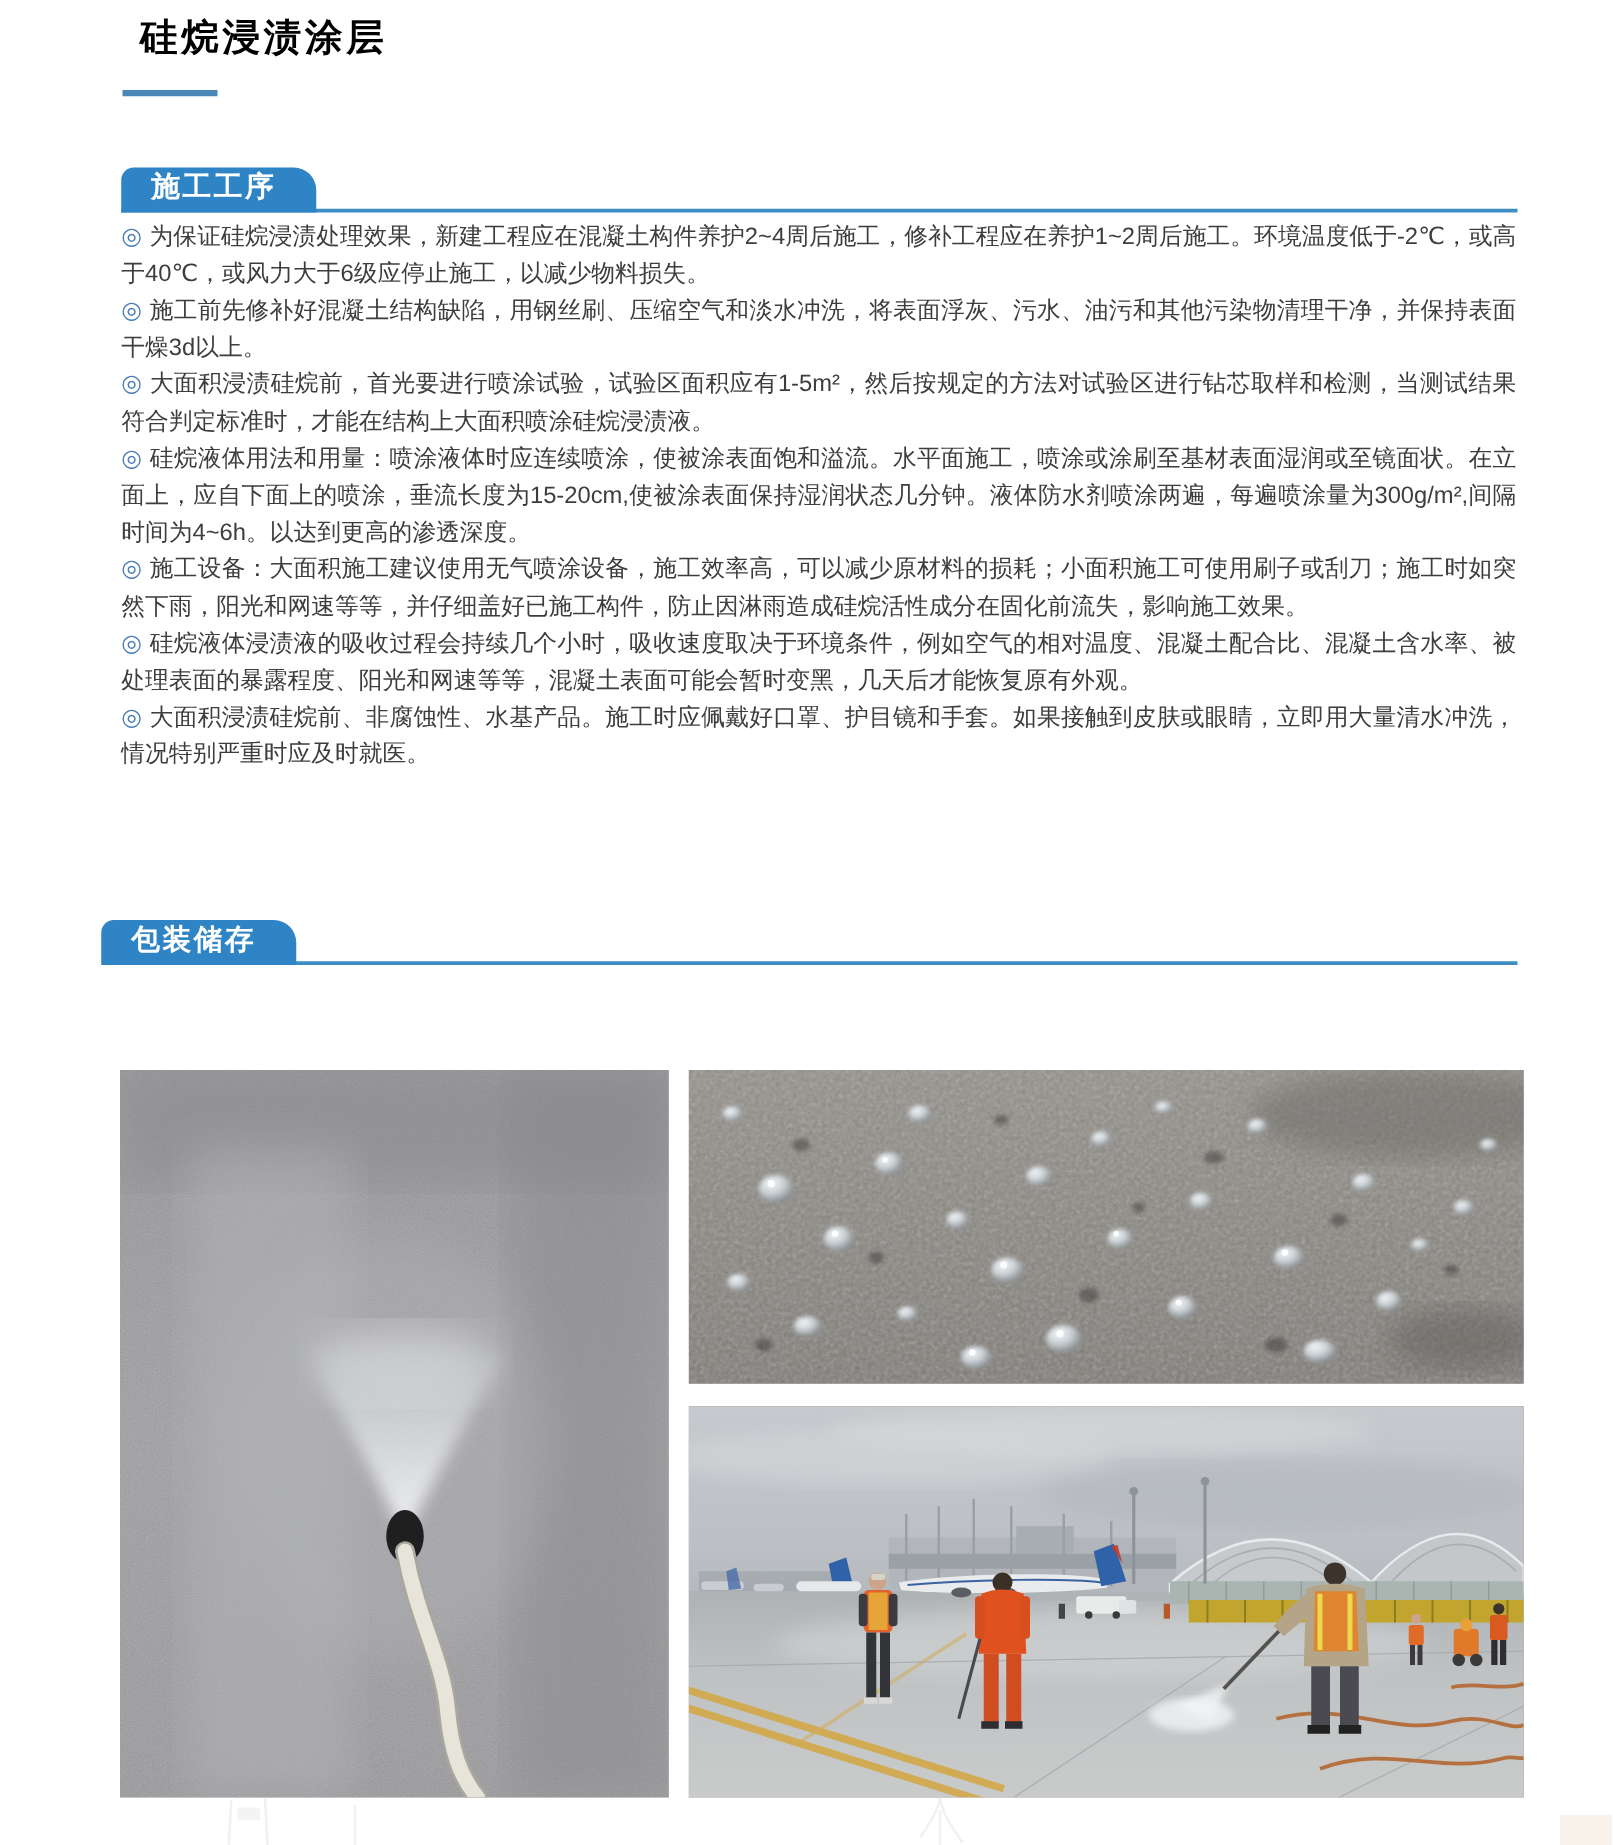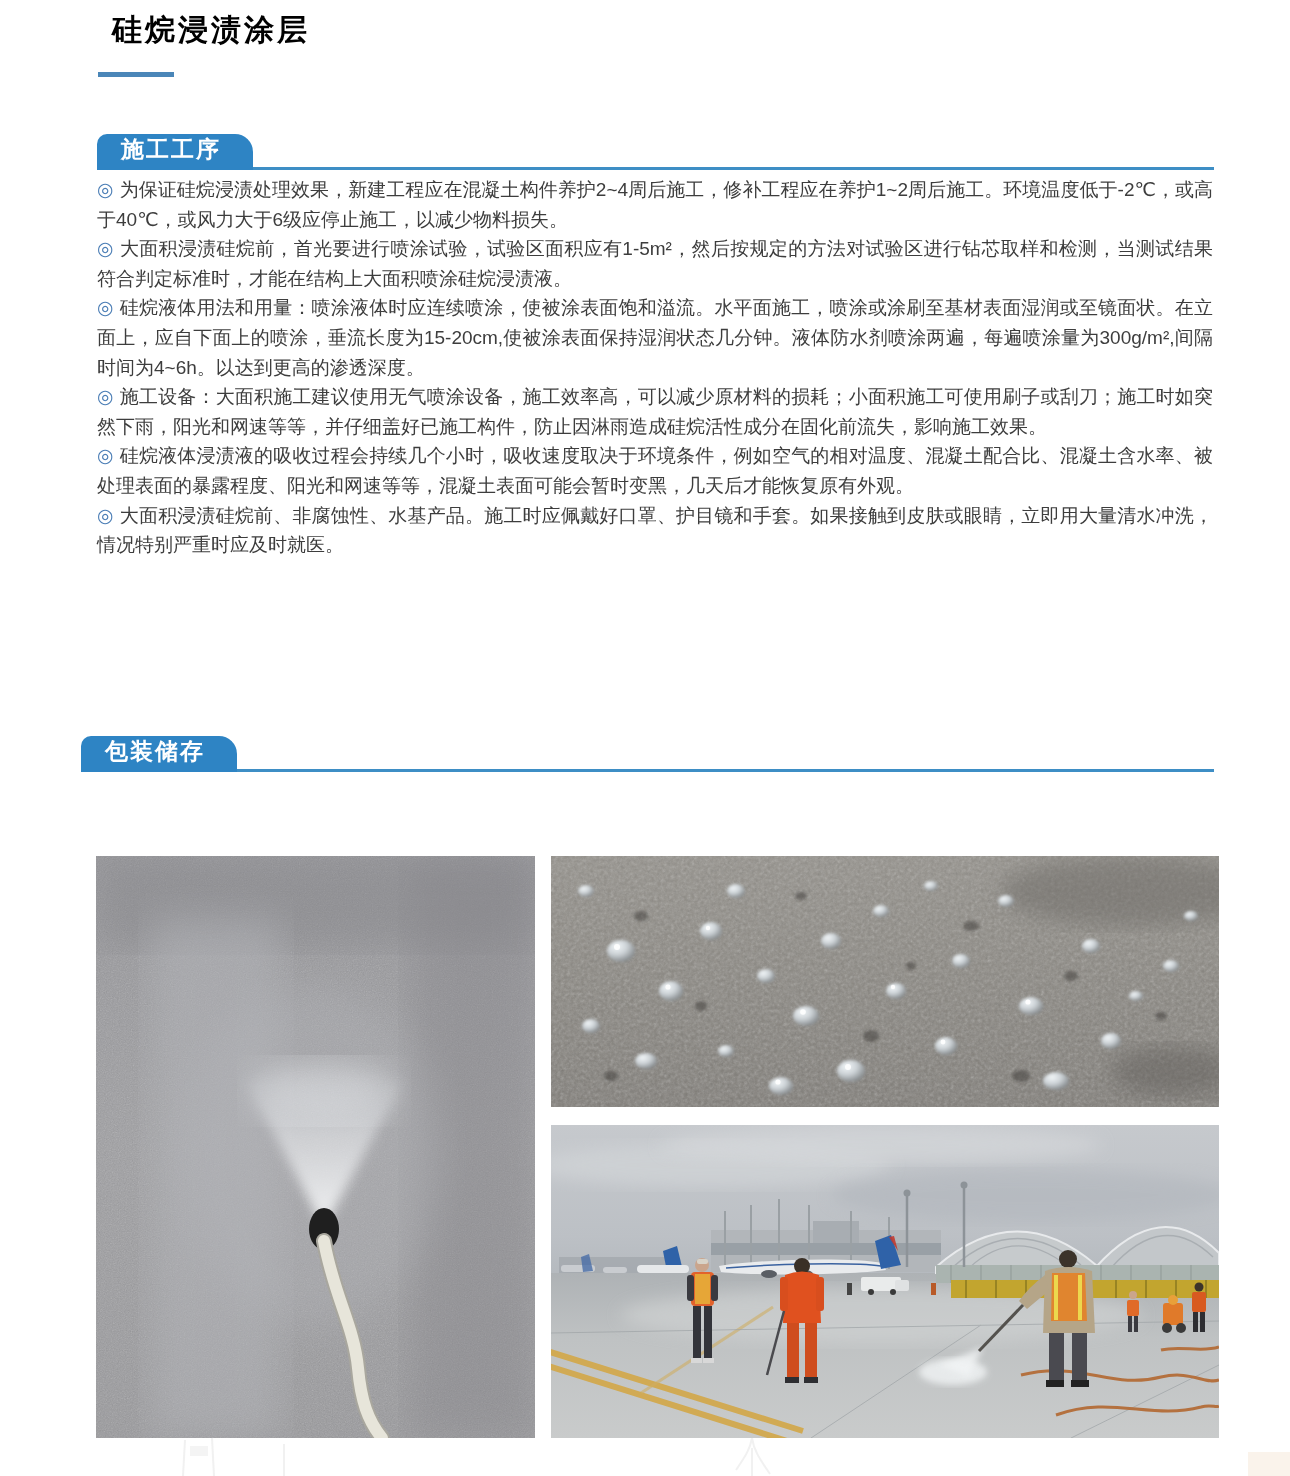--- a/index.html
+++ b/index.html
@@ -42,20 +42,21 @@
   <div class="doc-title">硅烷浸渍涂层</div>
   <div class="title-underline"></div>
 
   <div class="section-tab tab-1">
     <span>施工工序</span>
   </div>
   <div class="section-rule rule-1"></div>
 
   <div class="body-text block-1">
     <p><span class="bullet">◎</span><span>为保证硅烷浸渍处理效果，新建工程应在混凝土构件养护2~4周后施工，修补工程应在养护1~2周后施工。环境温度低于-2℃，或高于40℃，或风力大于6级应停止施工，以减少物料损失。</span></p>
+    <p><span class="bullet">◎</span><span>施工前先修补好混凝土结构缺陷，用钢丝刷、压缩空气和淡水冲洗，将表面浮灰、污水、油污和其他污染物清理干净，并保持表面干燥3d以上。</span></p>
     <p><span class="bullet">◎</span><span>大面积浸渍硅烷前，首光要进行喷涂试验，试验区面积应有1-5m²，然后按规定的方法对试验区进行钻芯取样和检测，当测试结果符合判定标准时，才能在结构上大面积喷涂硅烷浸渍液。</span></p>
     <p><span class="bullet">◎</span><span>硅烷液体用法和用量：喷涂液体时应连续喷涂，使被涂表面饱和溢流。水平面施工，喷涂或涂刷至基材表面湿润或至镜面状。在立面上，应自下面上的喷涂，垂流长度为15-20cm,使被涂表面保持湿润状态几分钟。液体防水剂喷涂两遍，每遍喷涂量为300g/m²,间隔时间为4~6h。以达到更高的渗透深度。</span></p>
     <p><span class="bullet">◎</span><span>施工设备：大面积施工建议使用无气喷涂设备，施工效率高，可以减少原材料的损耗；小面积施工可使用刷子或刮刀；施工时如突然下雨，阳光和网速等等，并仔细盖好已施工构件，防止因淋雨造成硅烷活性成分在固化前流失，影响施工效果。</span></p>
     <p><span class="bullet">◎</span><span>硅烷液体浸渍液的吸收过程会持续几个小时，吸收速度取决于环境条件，例如空气的相对温度、混凝土配合比、混凝土含水率、被处理表面的暴露程度、阳光和网速等等，混凝土表面可能会暂时变黑，几天后才能恢复原有外观。</span></p>
     <p><span class="bullet">◎</span><span>大面积浸渍硅烷前、非腐蚀性、水基产品。施工时应佩戴好口罩、护目镜和手套。如果接触到皮肤或眼睛，立即用大量清水冲洗，情况特别严重时应及时就医。</span></p>
   </div>
 
   <div class="section-tab tab-2">
     <span>包装储存</span>
   </div>

